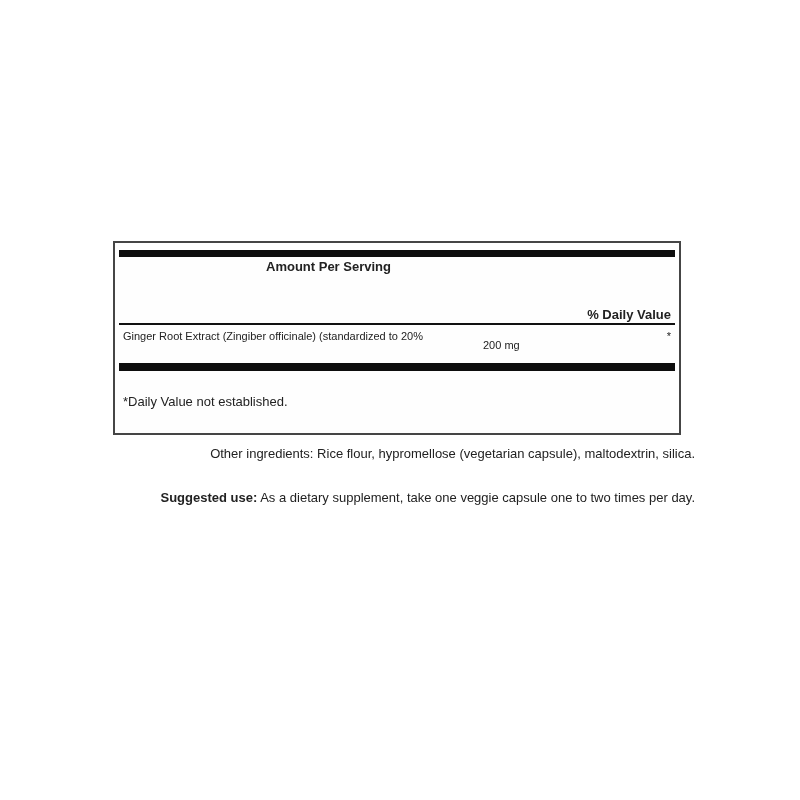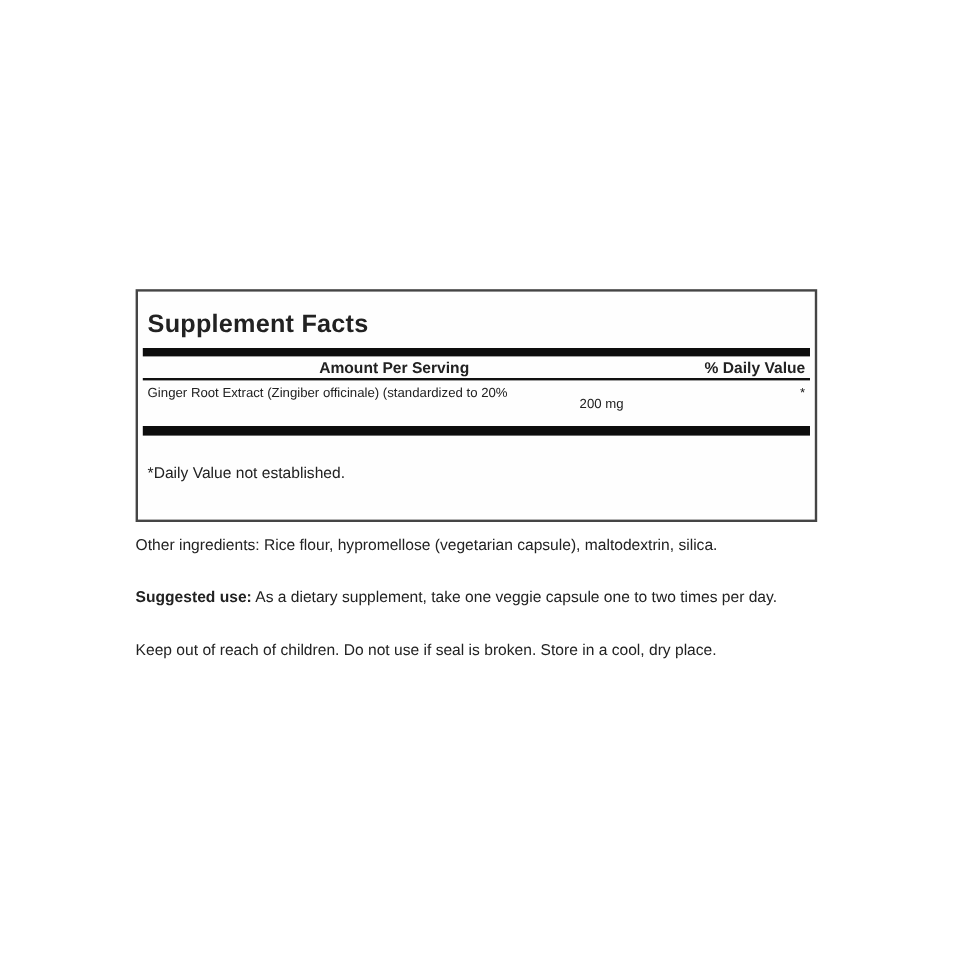--- a/index.html
+++ b/index.html
@@ -14,41 +14,40 @@
     border: 2px solid #454545; background: #fefefe;
     padding: 0 8px;
   }
   .sf-title { font-size: 21px; font-weight: 700; line-height: 24px; margin-top: 16px; letter-spacing: 0.2px; }
   .sf-serving { font-size: 13px; line-height: 15px; margin-top: 16px; }
   .bar { background: #0d0d0d; margin-left: -4px; margin-right: -4px; }
   .bar-top { height: 7px; margin-top: 7px; }
   .bar-bottom { height: 8px; margin-top: 4px; }
   .sf-header { display: flex; font-size: 13px; font-weight: 700; line-height: 15px; padding-top: 2px; }
   .col-amount { margin-left: 143px; }
-  .col-dv { margin-left: auto; }
+  .col-dv { margin-left: auto; margin-top: 48px; }
   .rule { height: 2px; background: #111111; margin: 1px -4px 0; }
   .sf-row { position: relative; font-size: 11px; line-height: 15px; margin-top: 4px; min-height: 30px; }
   .ing-name span { display: block; }
   .ing-amount { position: absolute; left: 360px; top: 9px; }
   .ing-star { position: absolute; right: 0; top: 0; }
   .sf-footnote { font-size: 13px; line-height: 15px; margin-top: 23px; }
 
   
-  .details { position: absolute; left: 113px; top: 446px; width: 582px; font-size: 13px; line-height: 16px; }
+  .details { position: absolute; left: 113px; top: 446px; width: 582px; font-size: 13px; line-height: 16px; text-align: right; }
   .details p { margin-top: 28px; }
   .details p:first-child { margin-top: 0; }
   .details strong { font-weight: 700; }
 </style>
 </head>
 <body>
 
 <div class="page">
 
   <section class="panel">
-    <h1 class="sf-title">Supplement Facts</h1>
 
     <div class="bar bar-top"></div>
 
     <div class="sf-header">
       <span class="col-amount">Amount Per Serving</span>
       <span class="col-dv">% Daily Value</span>
     </div>
     <div class="rule"></div>
 
     <div class="sf-row">
@@ -63,16 +62,15 @@
 
     <div class="sf-footnote">*Daily Value not established.</div>
   </section>
 
   <section class="details">
     <p><span>Other ingredients:</span> <span>Rice flour, hypromellose (vegetarian capsule), maltodextrin, silica.</span></p>
 
     <p><strong>Suggested use:</strong> <span>As a dietary supplement, take one veggie capsule one to two times per day.</span></p>
 
 
-    <p>Keep out of reach of children. Do not use if seal is broken. Store in a cool, dry place.</p>
   </section>
 
 </div>
 
 </body></html>

